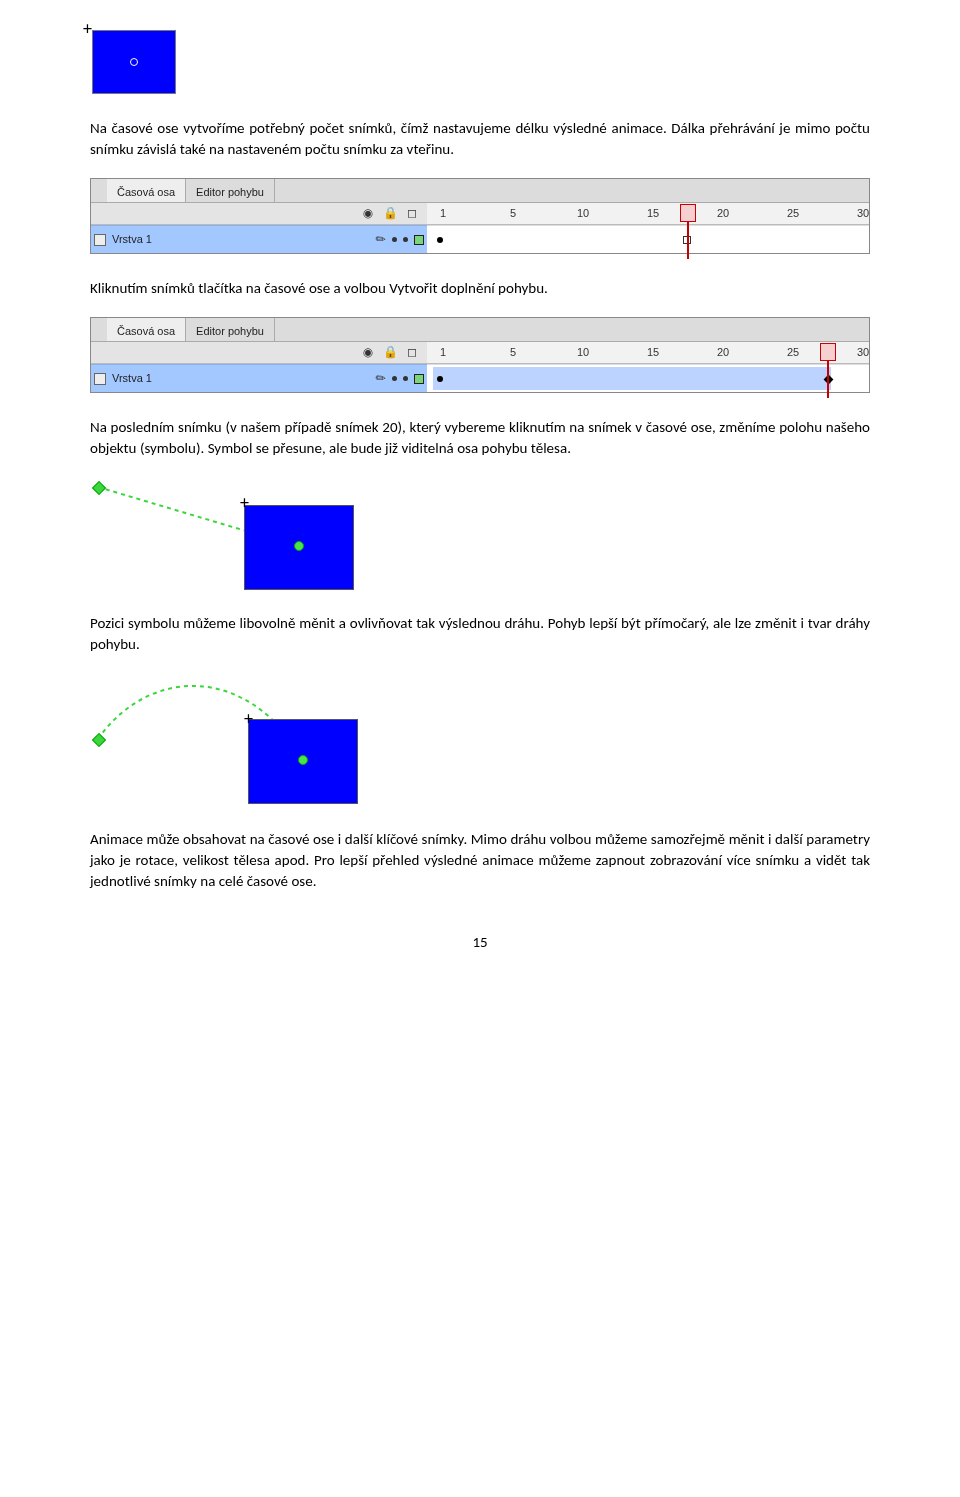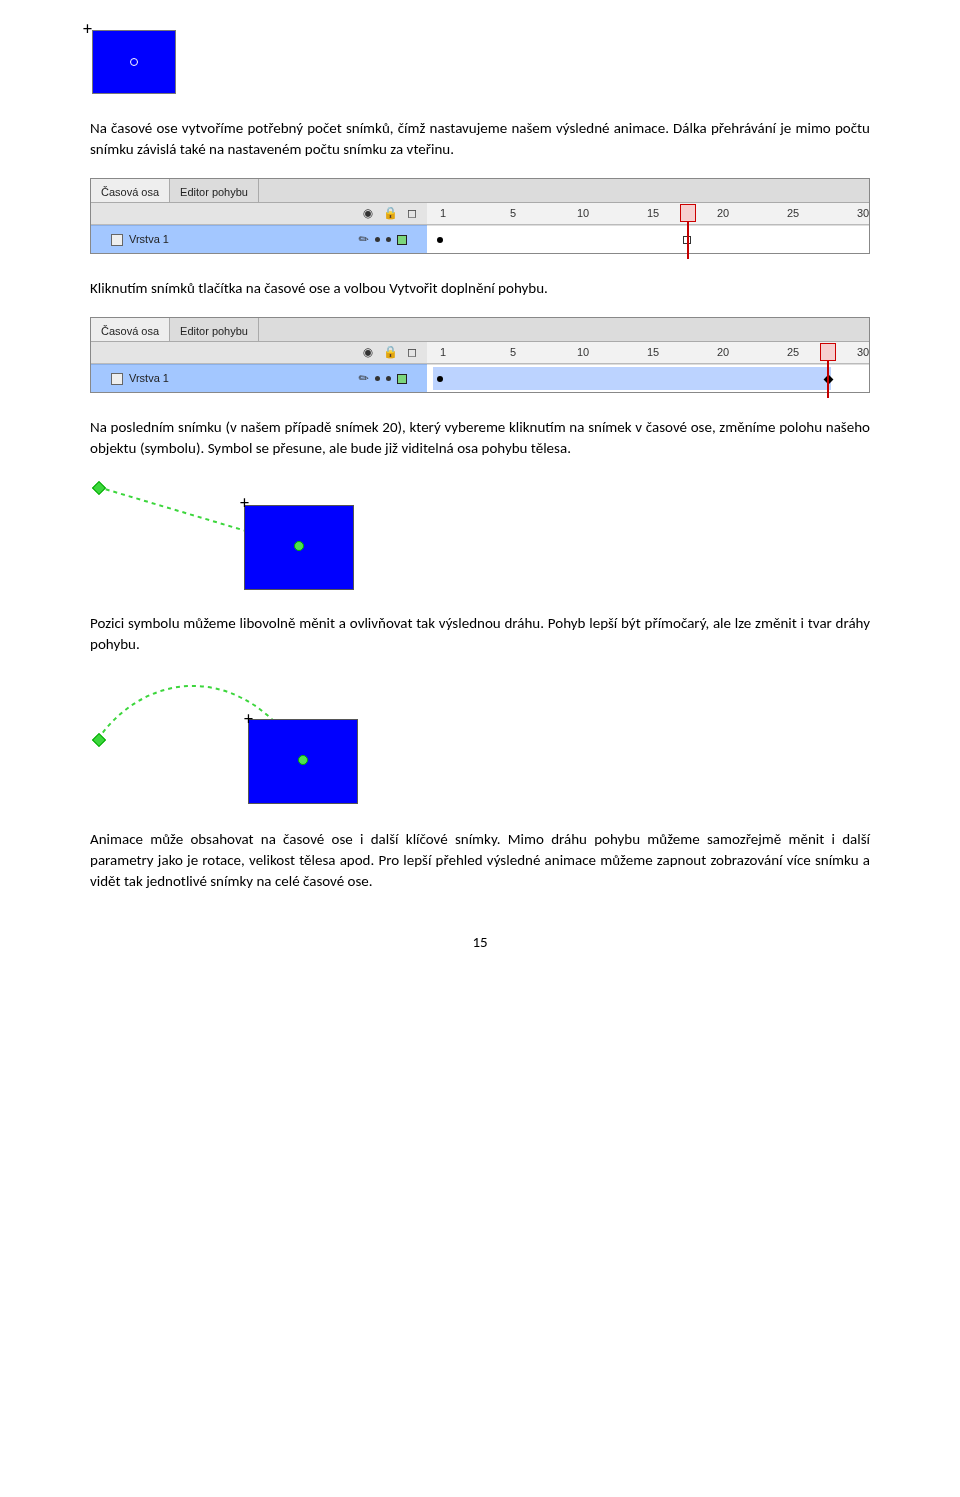--- a/index.html
+++ b/index.html
@@ -30,39 +30,40 @@
   }
 
   
   .timeline {
     border: 1px solid #888; background: #e8e8e8; width: 100%;
     font-family: Tahoma, Arial, sans-serif; font-size: 11px; color: #222;
   }
   .timeline .tabs {
     display: flex; align-items: stretch; background: #dcdcdc; border-bottom: 1px solid #aaa;
     height: 24px;
+    padding-left: 16px;
   }
   .timeline .tab {
     padding: 4px 10px 0 10px; border-right: 1px solid #aaa;
     display: flex; align-items: center;
   }
   .timeline .tab.active { background: #eee; font-weight: 500; }
   .timeline .body { display: flex; }
   .timeline .layers {
     width: 380px; background: #e4e4e4;
     display: flex; flex-direction: column;
   }
   .timeline .layer-head {
     height: 22px; display: flex; align-items: center; justify-content: flex-end;
     gap: 8px; padding-right: 8px; border-bottom: 1px solid #bbb;
   }
   .timeline .layer-head span { width: 14px; text-align: center; color: #333; font-size: 12px; }
   .timeline .layer-row {
     height: 28px; background: #a3c7ff; border-top: 1px solid #8bb0e8;
-    display: flex; align-items: center; padding: 0 20px; gap: 6px;
+    display: flex; align-items: center; padding: 0 3px; gap: 6px;
   }
   .timeline .layer-row .layer-icon {
     width: 12px; height: 12px; border: 1px solid #666; background: #eee;
   }
   .timeline .layer-row .layer-name { flex: 1; color: #222; }
   .timeline .layer-row .pencil { font-size: 12px; color: #333; transform: rotate(-40deg); }
   .timeline .layer-row .dot { width:5px;height:5px;background:#333;border-radius:50%;}
   .timeline .layer-row .box { width:10px;height:10px;border:1px solid #222; background:#7bd67b;}
   .timeline .frames {
     flex: 1; position: relative; background: #fafafa;
@@ -122,21 +123,21 @@
 </head>
 <body>
 
 <div class="figure" style="padding-left:2px;padding-top:10px;">
   <div class="blue-stage">
     <span class="plus">+</span>
     <span class="center-dot"></span>
   </div>
 </div>
 
-<p>Na časové ose vytvoříme potřebný počet snímků, čímž nastavujeme našem výsledné animace. Dálka přehrávání je mimo počtu snímku závislá také na nastaveném počtu snímku za vteřinu.</p>
+<p>Na časové ose vytvoříme potřebný počet snímků, čímž nastavujeme délku výsledné animace. Dálka přehrávání je mimo počtu snímku závislá také na nastaveném počtu snímku za vteřinu.</p>
 
 <div class="timeline figure">
   <div class="tabs">
     <div class="tab active">Časová osa</div>
     <div class="tab">Editor pohybu</div>
   </div>
   <div class="body">
     <div class="layers">
       <div class="layer-head">
         <span>◉</span>
@@ -240,15 +241,15 @@
 <div class="motion-fig" style="height:140px;">
   <svg class="path" width="340" height="140">
     <path d="M 8 66 C 60 -8, 160 -8, 214 88" stroke="#3cd63c" stroke-width="2" fill="none" stroke-dasharray="4 4"></path>
   </svg>
   <span class="start-dot" style="left:4px; top:62px;"></span>
   <div class="blue-box" style="left:158px; top:46px;"></div>
   <span class="plus-mark" style="left:154px; top:34px;">+</span>
   <span class="cdot" style="left:208px; top:82px;"></span>
 </div>
 
-<p>Animace může obsahovat na časové ose i další klíčové snímky. Mimo dráhu pohybu můžeme samozřejmě měnit i další parametry jako je rotace, velikost tělesa apod. Pro lepší přehled výsledné animace můžeme zapnout zobrazování více snímku a vidět tak jednotlivé snímky na celé časové ose.</p>
+<p>Animace může obsahovat na časové ose i další klíčové snímky. Mimo dráhu volbou můžeme samozřejmě měnit i další parametry jako je rotace, velikost tělesa apod. Pro lepší přehled výsledné animace můžeme zapnout zobrazování více snímku a vidět tak jednotlivé snímky na celé časové ose.</p>
 
 <div class="page-num">15</div>
 
 </body></html>

